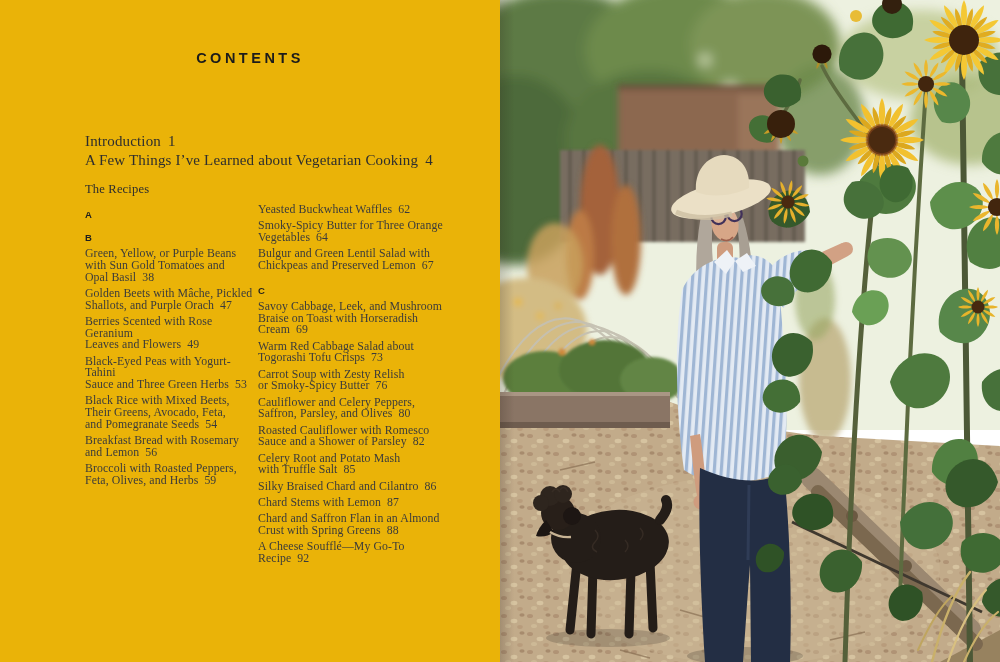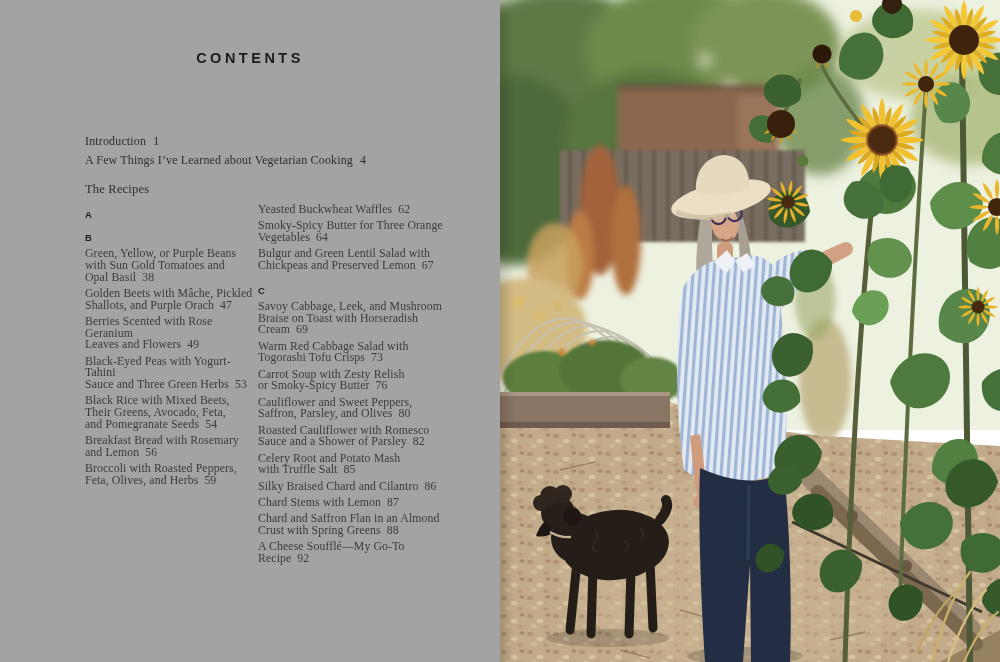--- a/index.html
+++ b/index.html
@@ -1,25 +1,25 @@
 <!DOCTYPE html>
 <html><head>
 <meta charset="utf-8">
 <style>
   * { margin:0; padding:0; box-sizing:border-box; }
   html,body { width:1000px; height:662px; overflow:hidden; }
   body { display:flex; background:#ffffff; font-family:"Liberation Serif", serif; }
 
   
-  .toc-page { position:relative; width:588px; height:662px; background:#a3a3a3; padding-top:50px; }
+  .toc-page { position:relative; width:588px; height:662px; background:#eab308; padding-top:50px; }
   .contents-title {
     text-align:center; font-family:"Liberation Sans", sans-serif;
     font-weight:bold; font-size:14.5px; letter-spacing:3.5px; color:#1b1b1b; height:16px;
   }
-  .front-matter { margin:66px 0 0 85px; font-size:12px; line-height:18.6px; color:#2e2e2e; letter-spacing:.15px; }
+  .front-matter { margin:66px 0 0 85px; font-size:15px; line-height:18.6px; color:#2e2e2e; letter-spacing:.15px; }
   .fm-line .entry-page { margin-left:7px; }
   .recipes-heading { margin:13px 0 0 85px; font-size:12.6px; font-weight:normal; color:#2e2e2e; letter-spacing:.15px; }
   .columns { display:flex; margin:12px 0 0 85px; }
   .col { width:173px; }
   .col-right { width:185px; margin-top:-5px; }
   .section + .section { margin-top:13px; }
   .section-letter {
     font-family:"Liberation Sans", sans-serif; font-weight:bold; font-size:9.5px;
     letter-spacing:.6px; color:#1f1f1f; margin-bottom:6px; height:10px;
   }
@@ -104,27 +104,27 @@
           </div>
       </div>
       <div class="section">
         <div class="section-letter">C</div>
         <div>
 
             <div class="entry"><span class="entry-title">Savoy Cabbage, Leek, and Mushroom
 Braise on Toast with Horseradish
 Cream</span><span class="entry-page">69</span></div>
 
-            <div class="entry"><span class="entry-title">Warm Red Cabbage Salad with
+            <div class="entry"><span class="entry-title">Warm Red Cabbage Salad about
 Togorashi Tofu Crisps</span><span class="entry-page">73</span></div>
 
             <div class="entry"><span class="entry-title">Carrot Soup with Zesty Relish
 or Smoky-Spicy Butter</span><span class="entry-page">76</span></div>
 
-            <div class="entry"><span class="entry-title">Cauliflower and Sweet Peppers,
+            <div class="entry"><span class="entry-title">Cauliflower and Celery Peppers,
 Saffron, Parsley, and Olives</span><span class="entry-page">80</span></div>
 
             <div class="entry"><span class="entry-title">Roasted Cauliflower with Romesco
 Sauce and a Shower of Parsley</span><span class="entry-page">82</span></div>
 
             <div class="entry"><span class="entry-title">Celery Root and Potato Mash
 with Truffle Salt</span><span class="entry-page">85</span></div>
 
             <div class="entry"><span class="entry-title">Silky Braised Chard and Cilantro</span><span class="entry-page">86</span></div>
 

